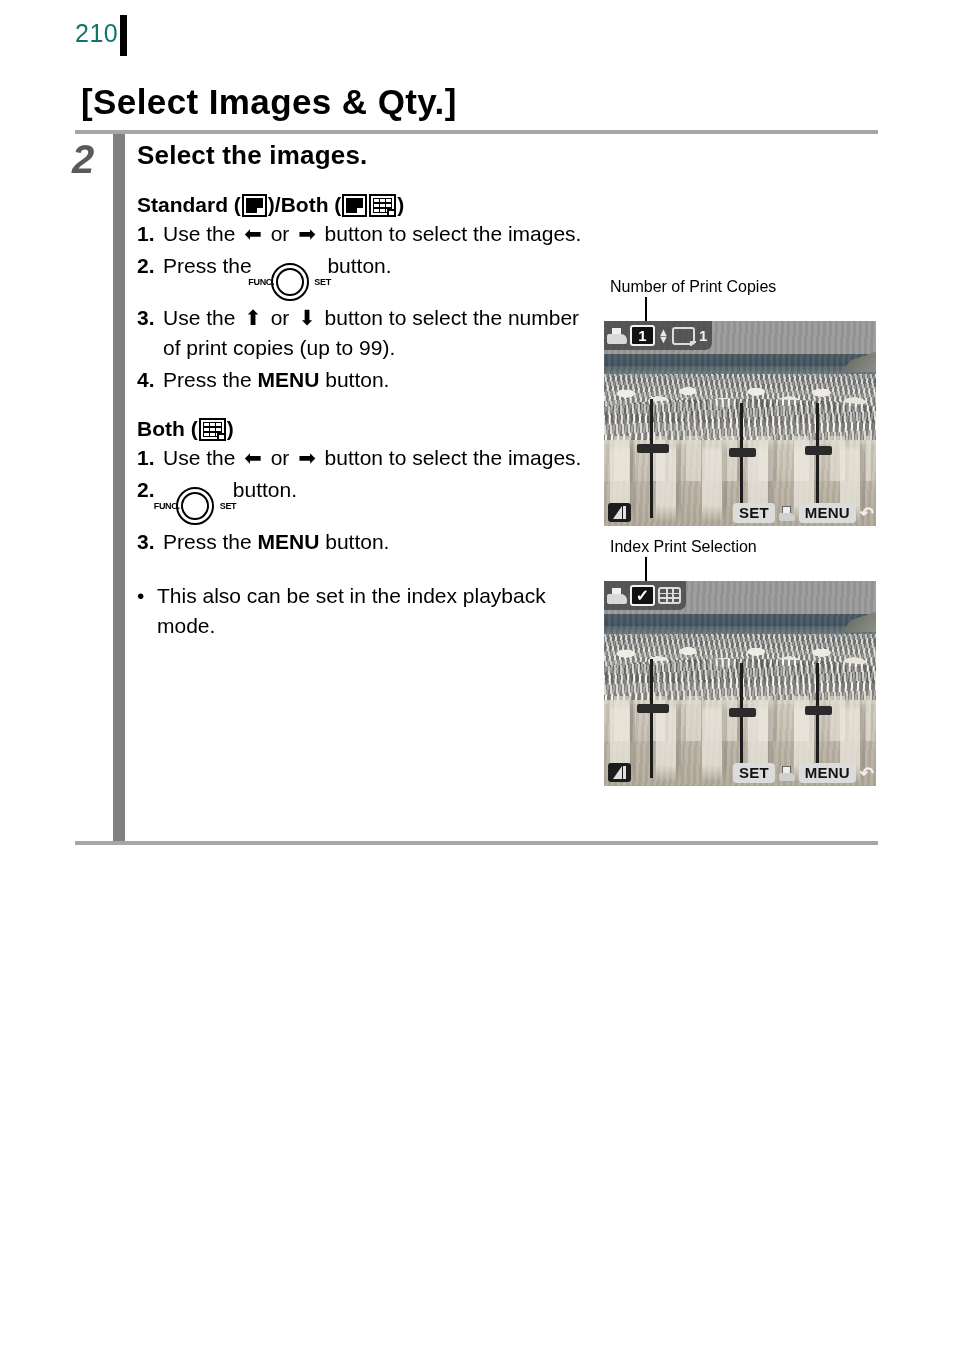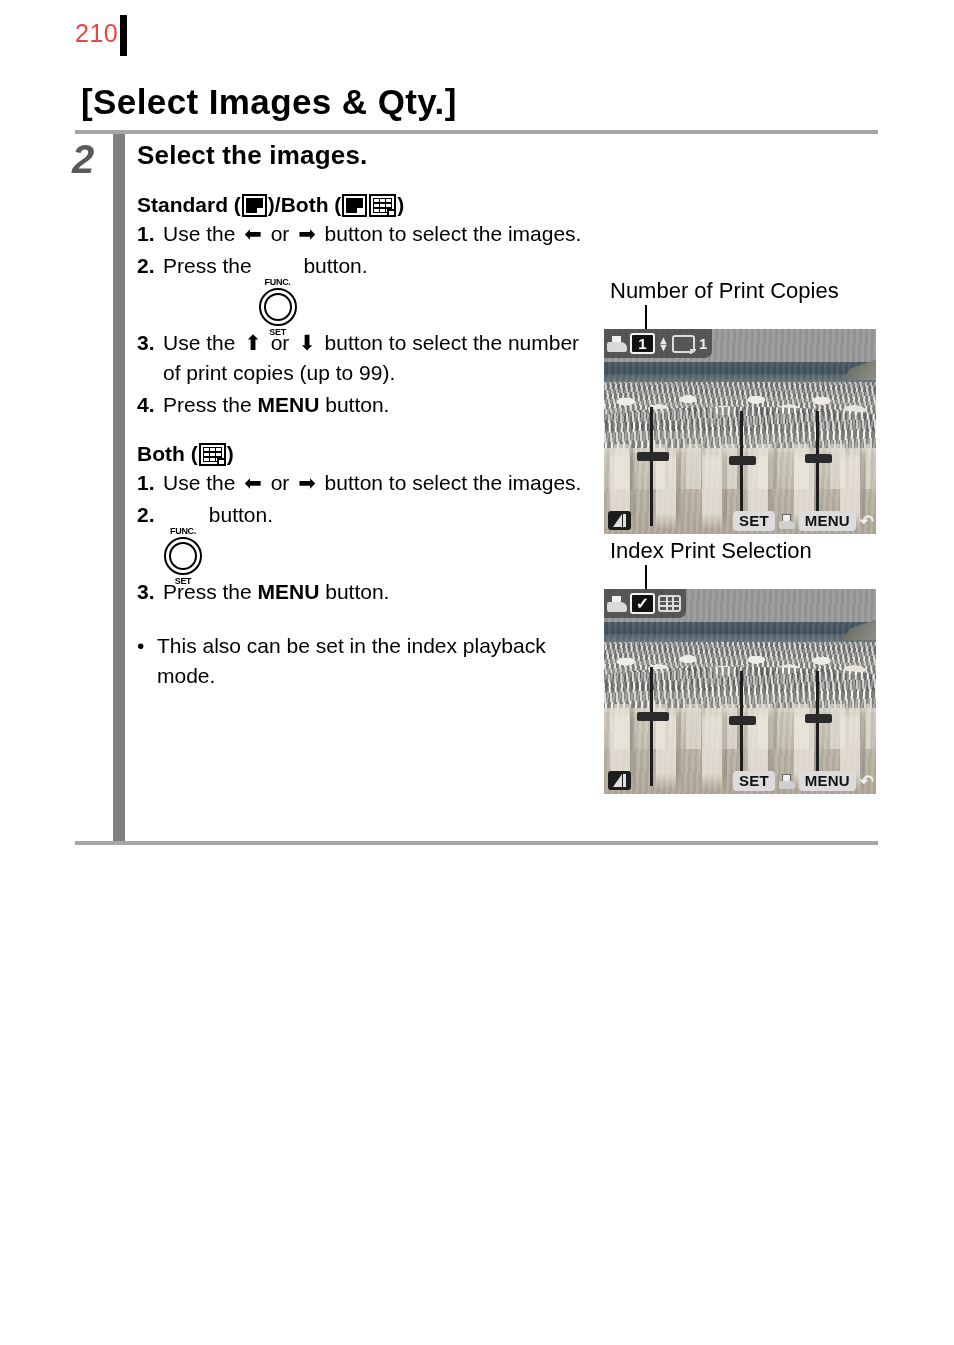--- a/index.html
+++ b/index.html
@@ -21,21 +21,21 @@
     position: absolute;
     left: 75px;
     top: 18px;
     display: flex;
     align-items: flex-start;
   }
   .page-number {
     font-size: 25px;
     line-height: 30px;
     letter-spacing: 0.5px;
-    color: #ef4444;
+    color: #0f766e;
   }
   .page-num-bar {
     width: 7px;
     height: 41px;
     background: #000;
     margin-left: 2px;
     margin-top: -3px;
   }
 
   .section-title {
@@ -206,25 +206,25 @@
     box-sizing: border-box;
   }
 
   
   .ico-funcset {
     width: 38px; height: 38px;
     border-radius: 50%;
     border: 2px solid #000;
     position: relative;
     display: inline-flex;
-    flex-direction: column;
+    flex-direction: row;
     align-items: center;
     justify-content: center;
     vertical-align: -12px;
-    margin: 0 1px;
+    margin: 0 13px;
     background: #fff;
     box-sizing: border-box;
     gap: 40px;
   }
   .ico-funcset::before {
     content: "";
     position: absolute;
     left: 3px; top: 3px; right: 3px; bottom: 3px;
     border: 2px solid #000;
     border-radius: 50%;
@@ -245,21 +245,21 @@
   }
 
   
   .shot-wrap {
     position: absolute;
   }
   .shot-wrap.first { left: 604px; top: 278px; }
   .shot-wrap.second { left: 604px; top: 538px; }
 
   .callout {
-    font-size: 22px;
+    font-size: 16px;
     white-space: nowrap;
     margin-left: 6px;
   }
   .callout-line {
     width: 2px;
     height: 24px;
     background: #000;
     margin-left: 41px;
     margin-top: 1px;
   }

